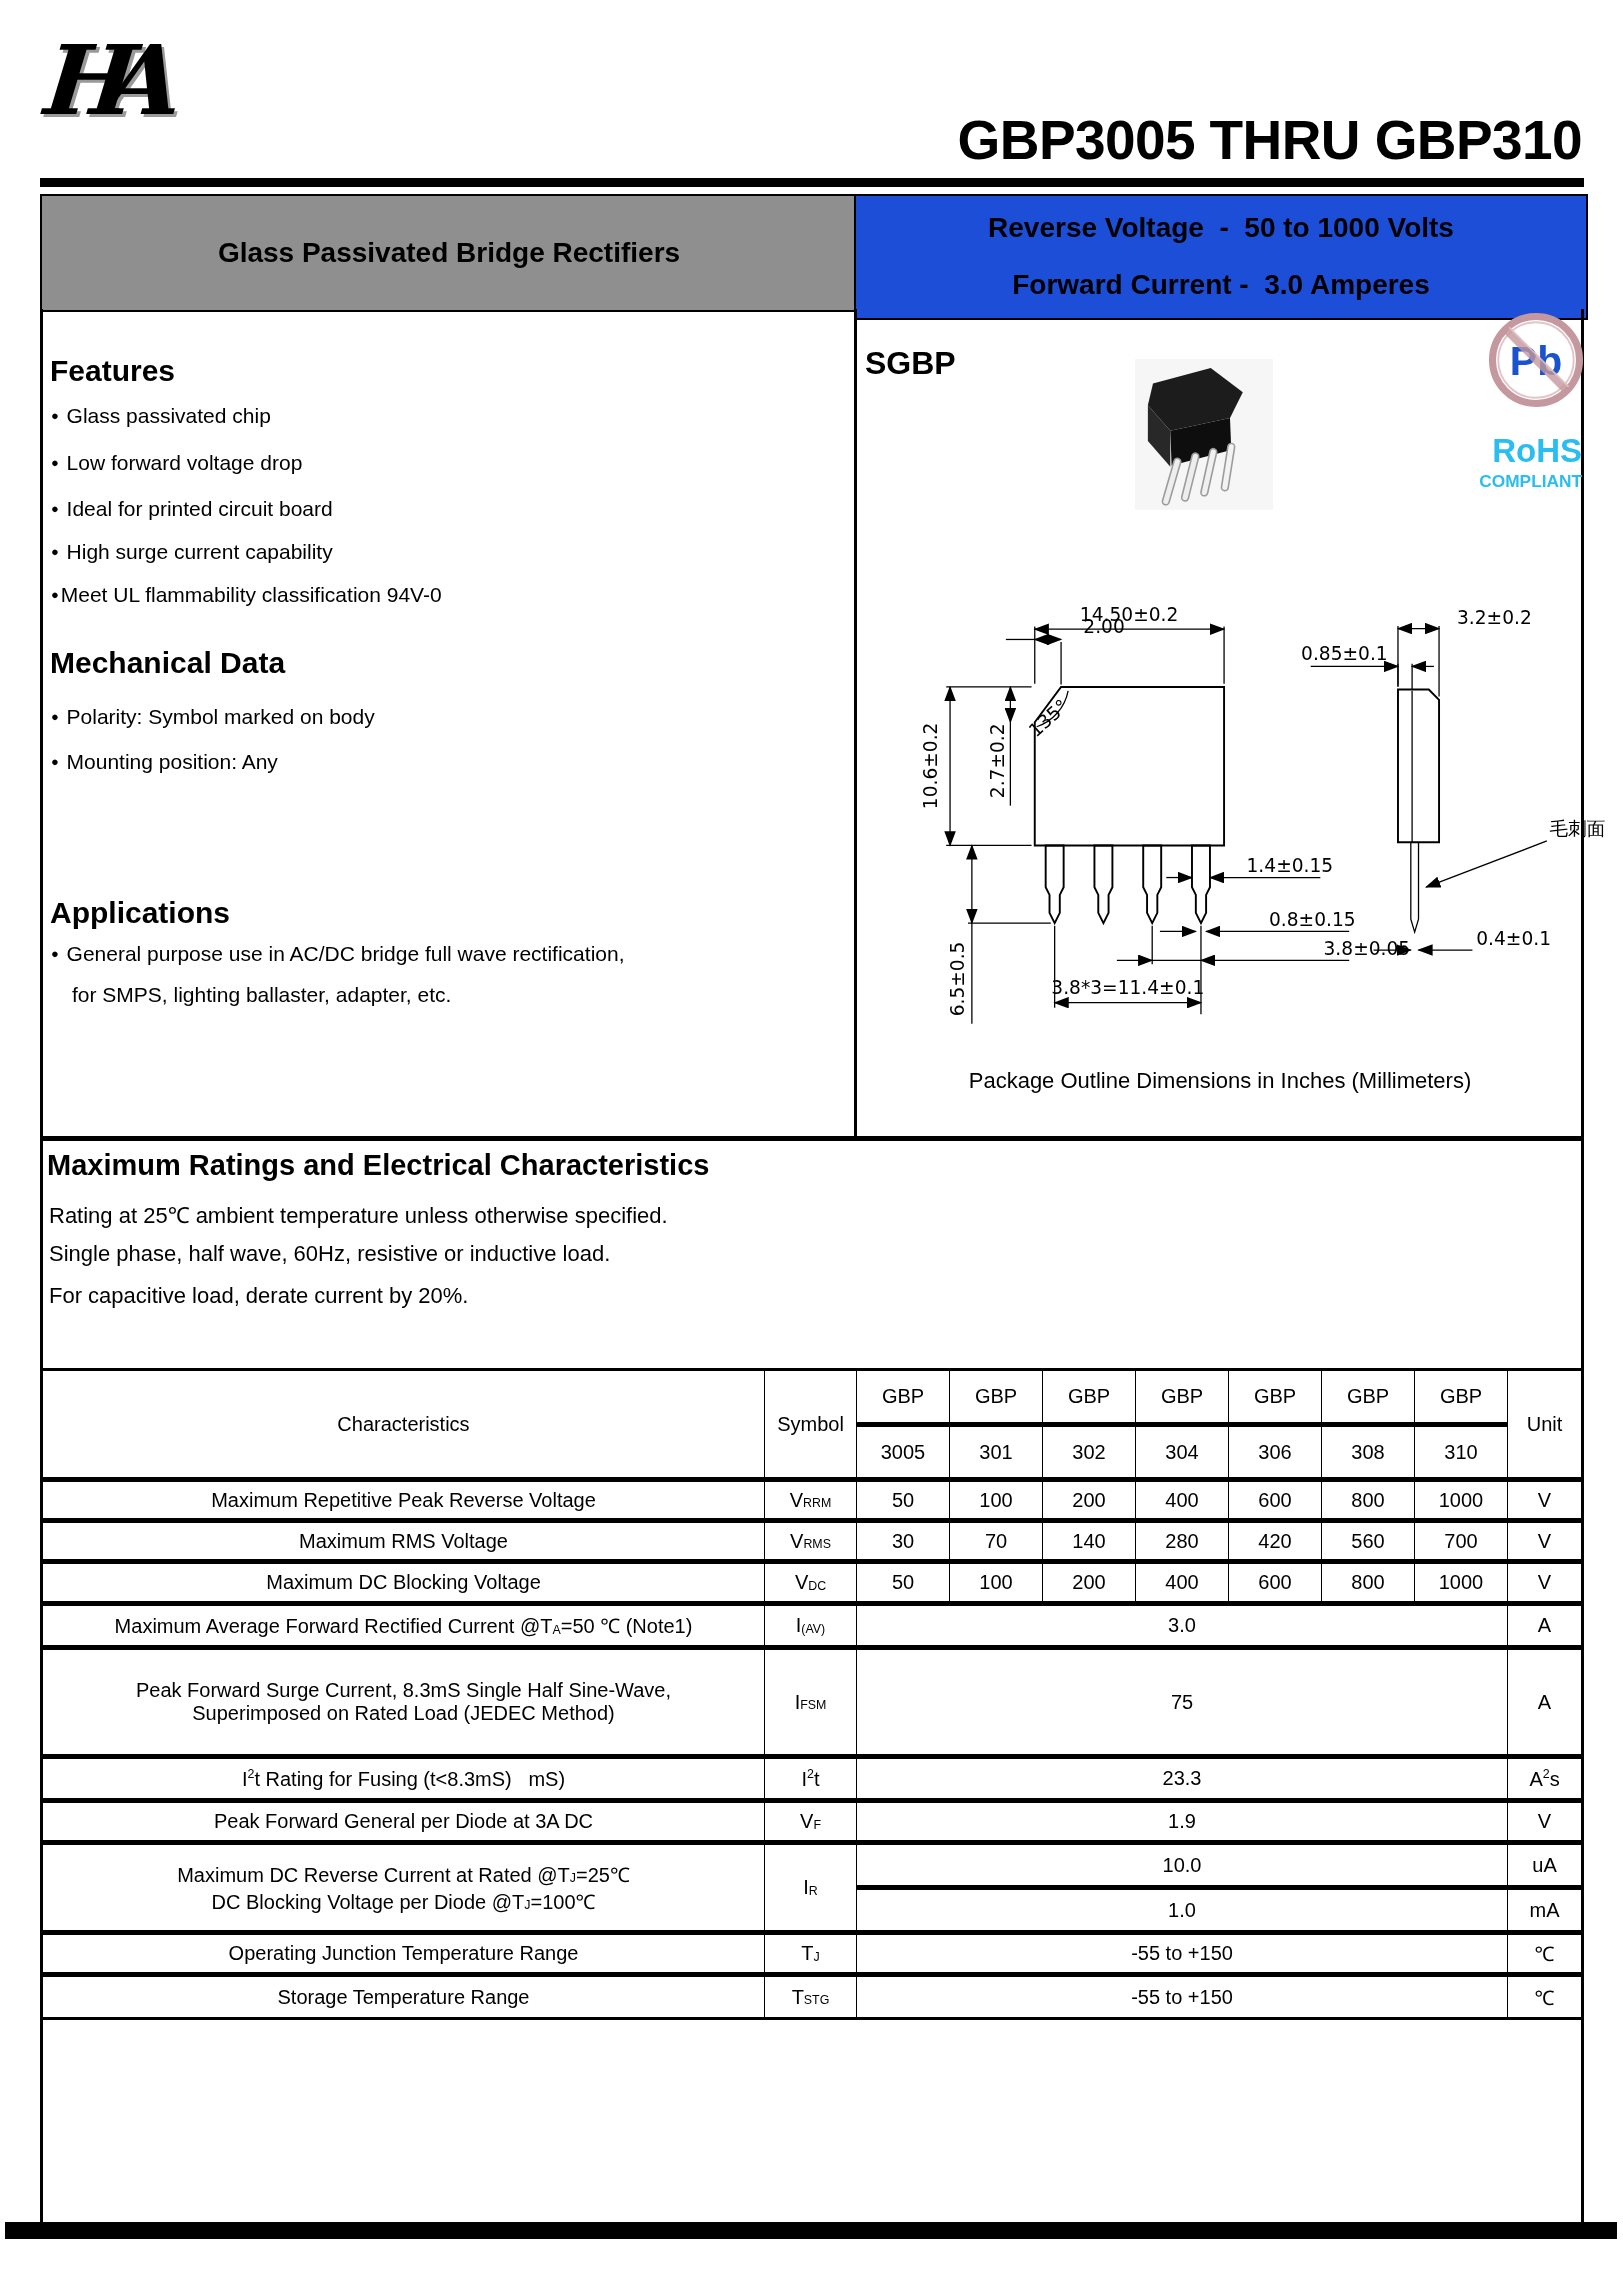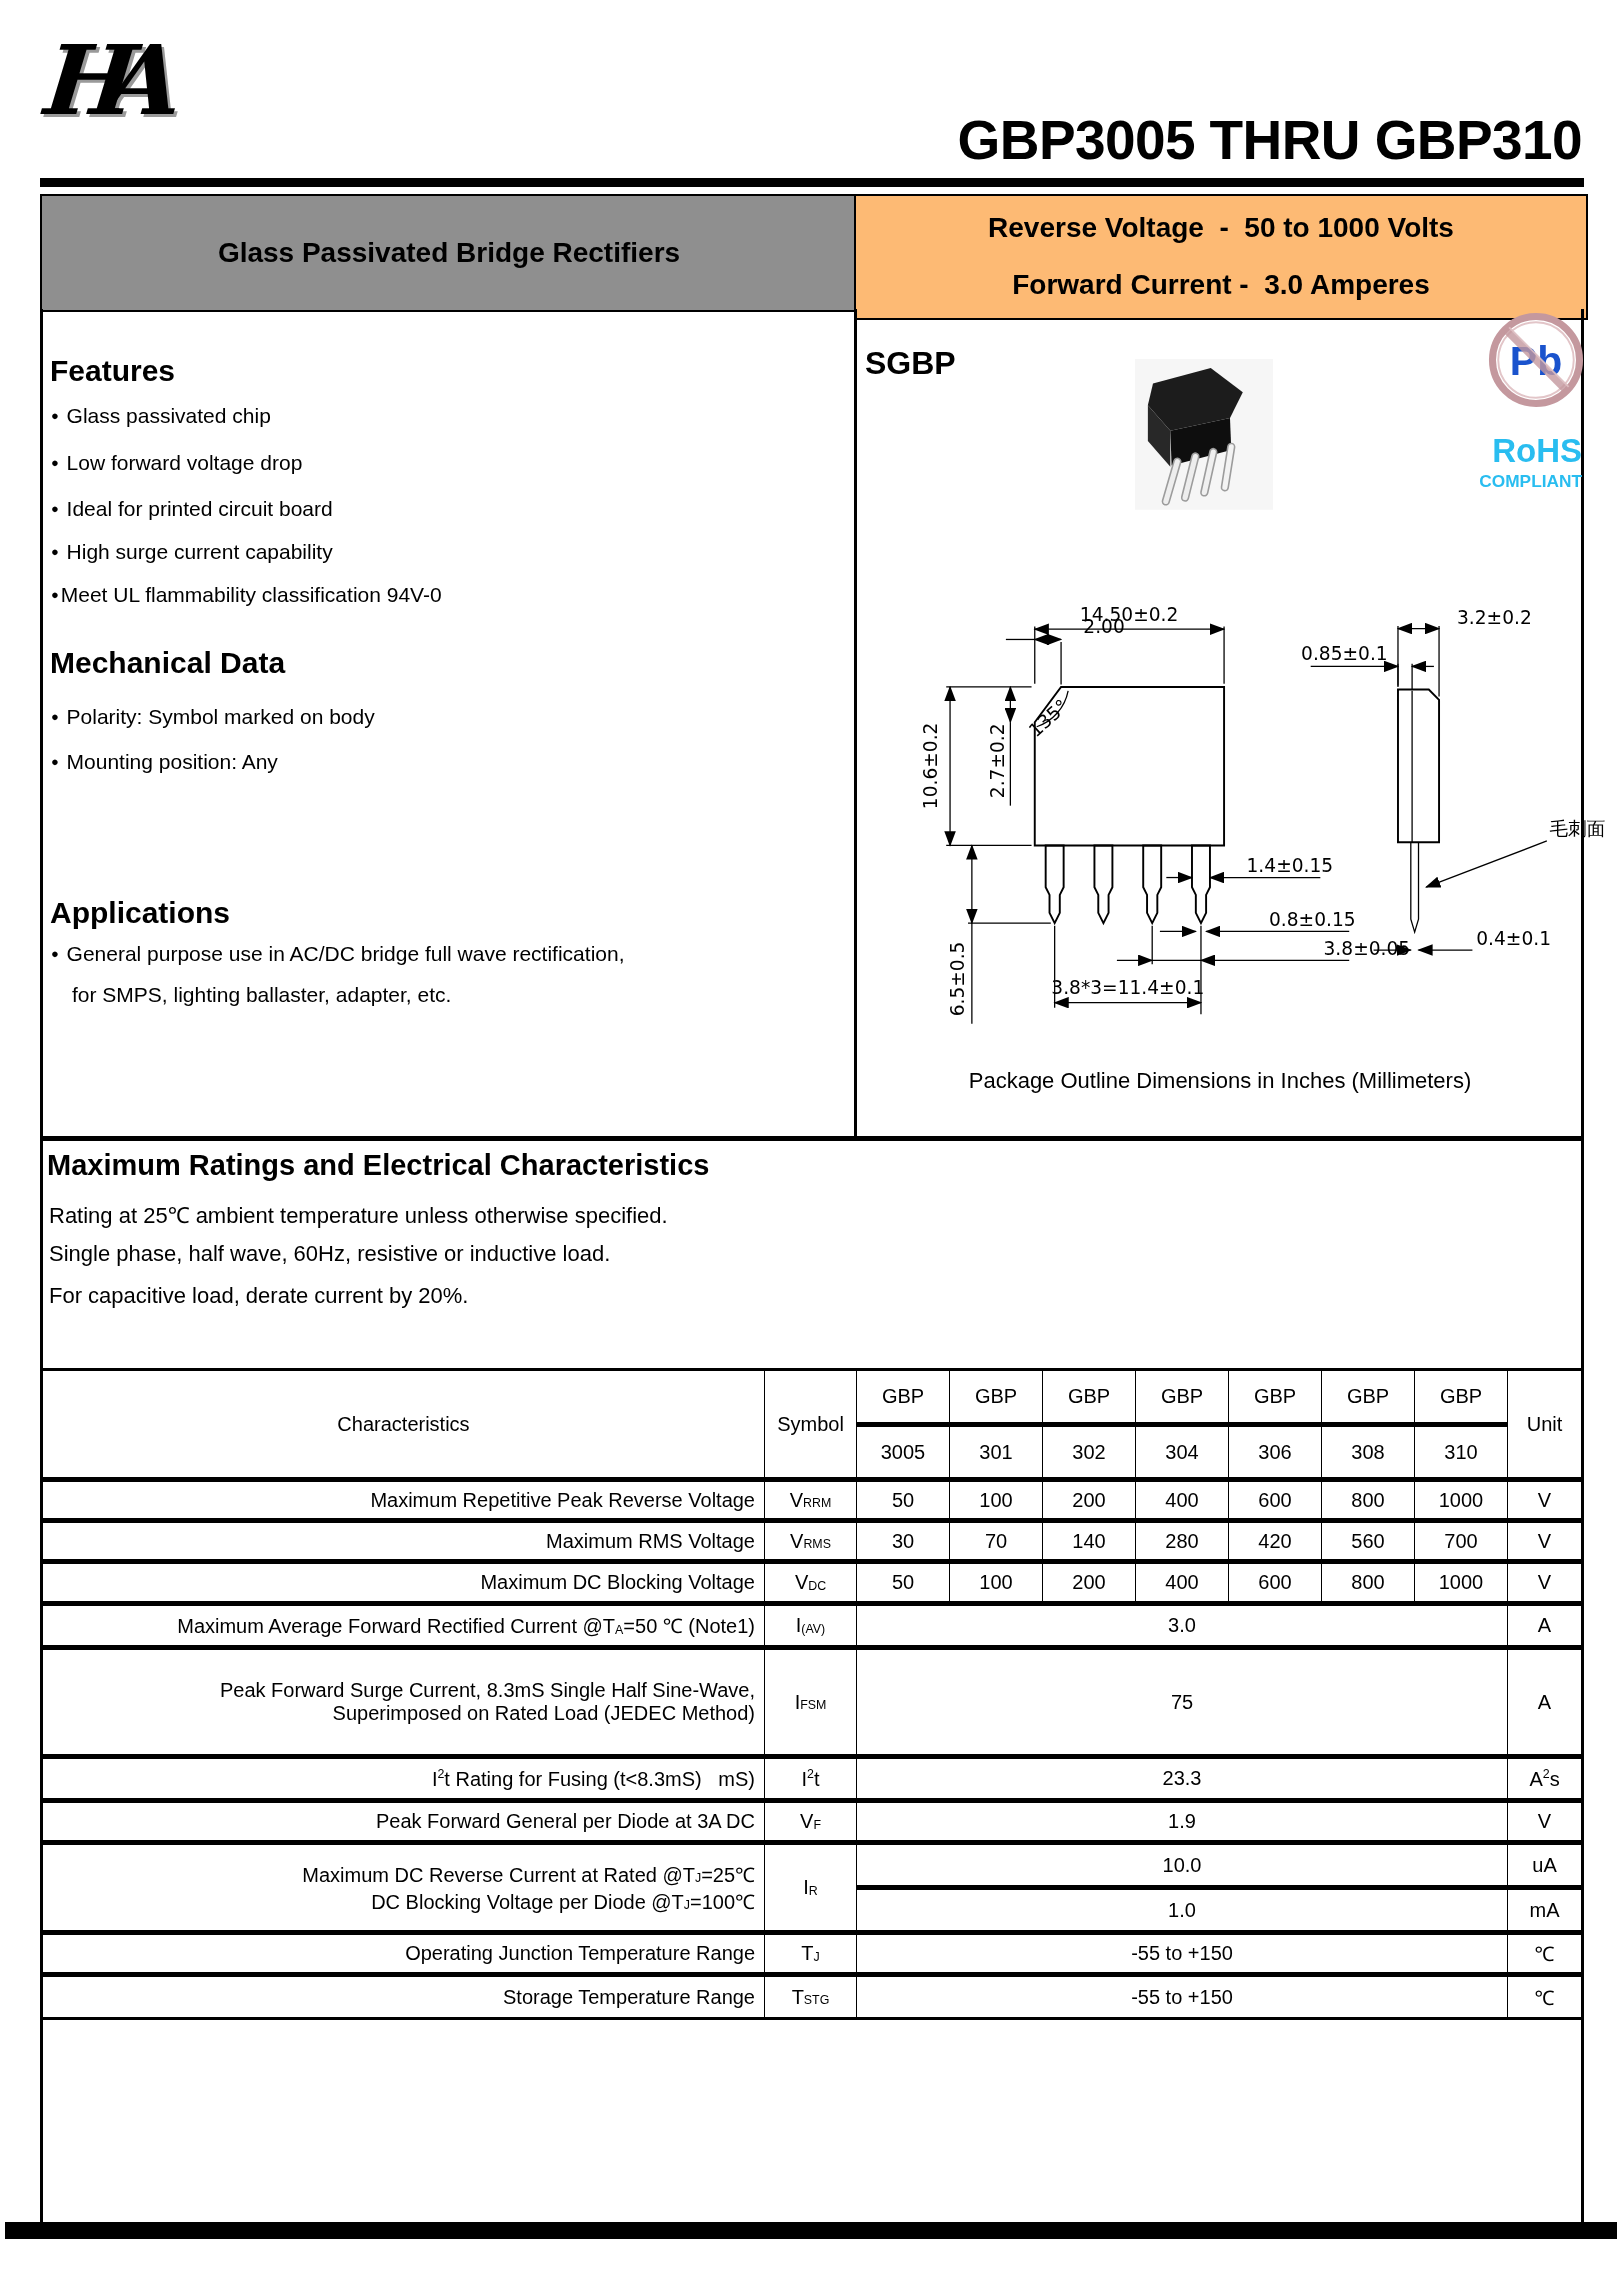--- a/index.html
+++ b/index.html
@@ -11,21 +11,21 @@
   .logo{left:46px;top:24.4px;font-family:"DejaVu Serif", serif;
         font-style:italic;font-weight:bold;font-size:96px;letter-spacing:-0.30em;
         transform:skewX(-6deg);text-shadow:3.2px 2.6px 0 #9a9a9a;}
   .title{right:42px;top:108px;font-size:55px;font-weight:bold;letter-spacing:-0.6px;white-space:nowrap;}
   .topbar{left:40px;top:178px;width:1544px;height:9px;background:#000;}
   .bottombar{left:5.1px;top:2222px;width:1612px;height:16.7px;background:#000;}
 
   .band{left:40px;top:194px;width:814px;height:114px;background:#8f8f8f;
         border:2.6px solid #000;display:flex;align-items:center;justify-content:center;}
   .band span{font-size:28px;font-weight:bold;}
-  .hdrbox{left:854px;top:194px;width:730px;height:114px;background:#fdba74;
+  .hdrbox{left:854px;top:194px;width:730px;height:114px;background:#1d4ed8;
           border:2.6px solid #000;display:flex;flex-direction:column;
           justify-content:space-around;align-items:center;padding:3.9px 0;}
   .hdrbox div{font-size:28px;font-weight:bold;white-space:pre;}
 
   
   .stripL{left:40px;top:309px;width:2.6px;height:1913px;background:#000;}
   .stripR{left:1581px;top:309px;width:2.6px;height:1913px;background:#000;}
   .stripMid{left:854px;top:309px;width:2.6px;height:827px;background:#000;}
   .sep{left:40px;top:1136px;width:1544px;height:5.1px;background:#000;}
 
@@ -50,21 +50,21 @@
   
   .ratingsHead{left:47px;top:1149px;font-size:29px;font-weight:bold;}
 
   
   table.spec{position:absolute;left:40px;top:1368px;width:1544px;
              border-collapse:collapse;table-layout:fixed;border:3.2px solid #000;}
   .spec td{border:1.9px solid #000;font-size:20px;overflow:hidden;}
   .spec tr.tk>td{border-top:5.1px solid #000;}
   .spec td.gbp{border-bottom:5.1px solid #000;}
   .spec td.ctr{text-align:center;vertical-align:middle;}
-  .spec td.lbl{text-align:right;vertical-align:middle;padding:2.6px 9px;}
+  .spec td.lbl{text-align:center;vertical-align:middle;padding:2.6px 9px;}
   .sym{font-size:22px;}
   .spec sub, sub.ss{font-size:0.62em;position:relative;bottom:-0.08em;vertical-align:baseline;}
   .spec sup, sup.ss{font-size:0.62em;vertical-align:super;}
   td.twol{vertical-align:top;}
   td.twol .wrap{height:100%;display:flex;flex-direction:column;justify-content:space-between;}
 </style>
 </head>
 <body>
 
 <div class="abs logo">HA</div>

